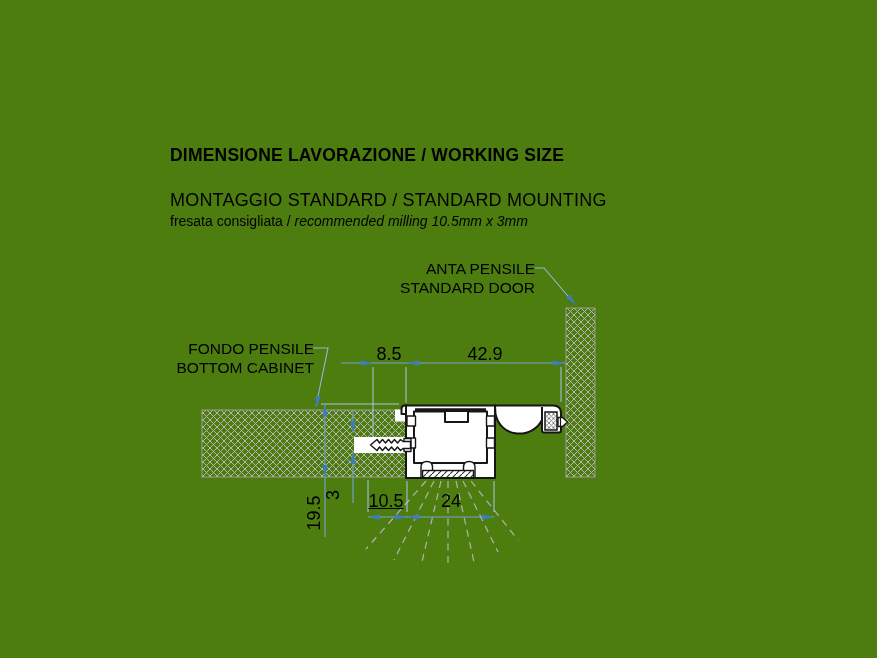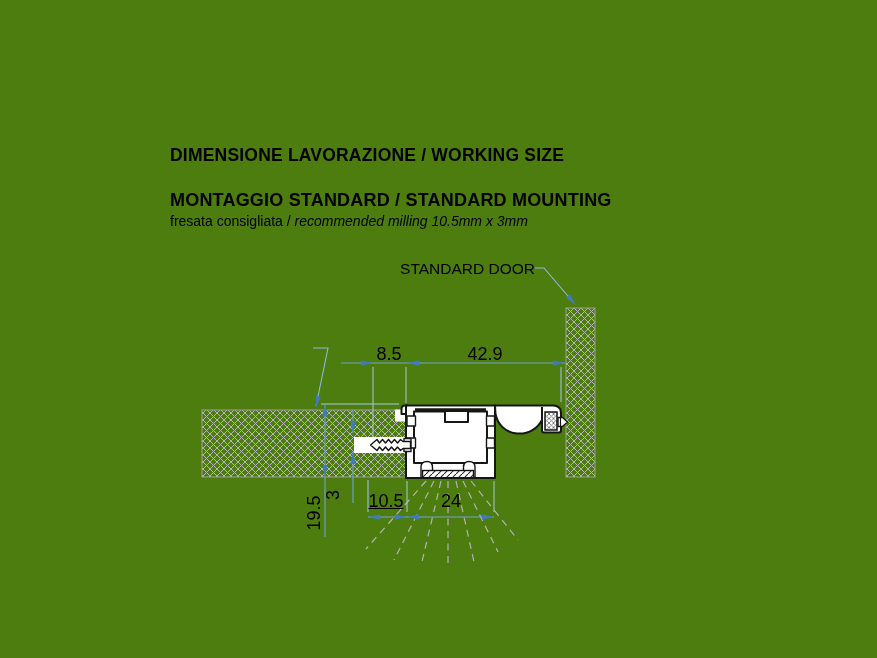--- a/index.html
+++ b/index.html
@@ -12,21 +12,21 @@
     --c-light-ray:#b3b3b3;
   }
   html,body{margin:0;padding:0;background:#ffffff;}
   .canvas{
     position:relative;width:877px;height:658px;background:#4d7c0f;
     font-family:"Liberation Sans",sans-serif;overflow:hidden;
   }
   svg{position:absolute;left:0;top:0;}
   .txt{position:absolute;color:#000;white-space:nowrap;}
   .t-title{left:170px;top:145px;font-size:17.5px;font-weight:bold;letter-spacing:.2px;}
-  .t-sub{left:170px;top:190px;font-size:18px;font-weight:bold;letter-spacing:.2px;}
+  .t-sub{left:170px;top:190px;font-size:18px;font-weight:normal;letter-spacing:.2px;}
   .t-note{left:170px;top:213px;font-size:14px;}
   .t-note .it{font-style:italic;}
   .lbl{font-size:15.5px;line-height:18.5px;text-align:right;}
   .lbl-door{left:335px;top:260px;width:200px;}
   .lbl-cab{left:114px;top:340px;width:200px;}
   .dim{font-size:18px;text-align:center;}
   .d85{left:364px;top:344px;width:50px;text-align:center;}
   .d429{left:455px;top:344px;width:60px;}
   .d105{left:361px;top:491px;width:50px;text-decoration:underline;}
   .d24{left:426px;top:491px;width:50px;}
@@ -143,21 +143,26 @@
         <line x1="560.5" y1="417.5" x2="560.5" y2="426.5" stroke="var(--c-profile-outline)" stroke-width="1.2"></line>
       </g>
     </g>
   </svg>
 
   <div class="txt t-title">DIMENSIONE LAVORAZIONE / WORKING SIZE</div>
   <div class="txt t-sub">MONTAGGIO STANDARD / STANDARD MOUNTING</div>
   <div class="txt t-note"><span>fresata consigliata / </span><span class="it">recommended milling 10.5mm x 3mm</span></div>
 
   <div class="txt lbl lbl-door">
+    <div>ANTA PENSILE</div>
     <div>STANDARD DOOR</div>
+  </div>
+  <div class="txt lbl lbl-cab">
+    <div>FONDO PENSILE</div>
+    <div>BOTTOM CABINET</div>
   </div>
 
   <div class="txt dim d85">8.5</div>
   <div class="txt dim d429">42.9</div>
   <div class="txt dim d105">10.5</div>
   <div class="txt dim d24">24</div>
   <div class="txt dim rot d195">19.5</div>
   <div class="txt dim rot d3">3</div>
 
 </div>

